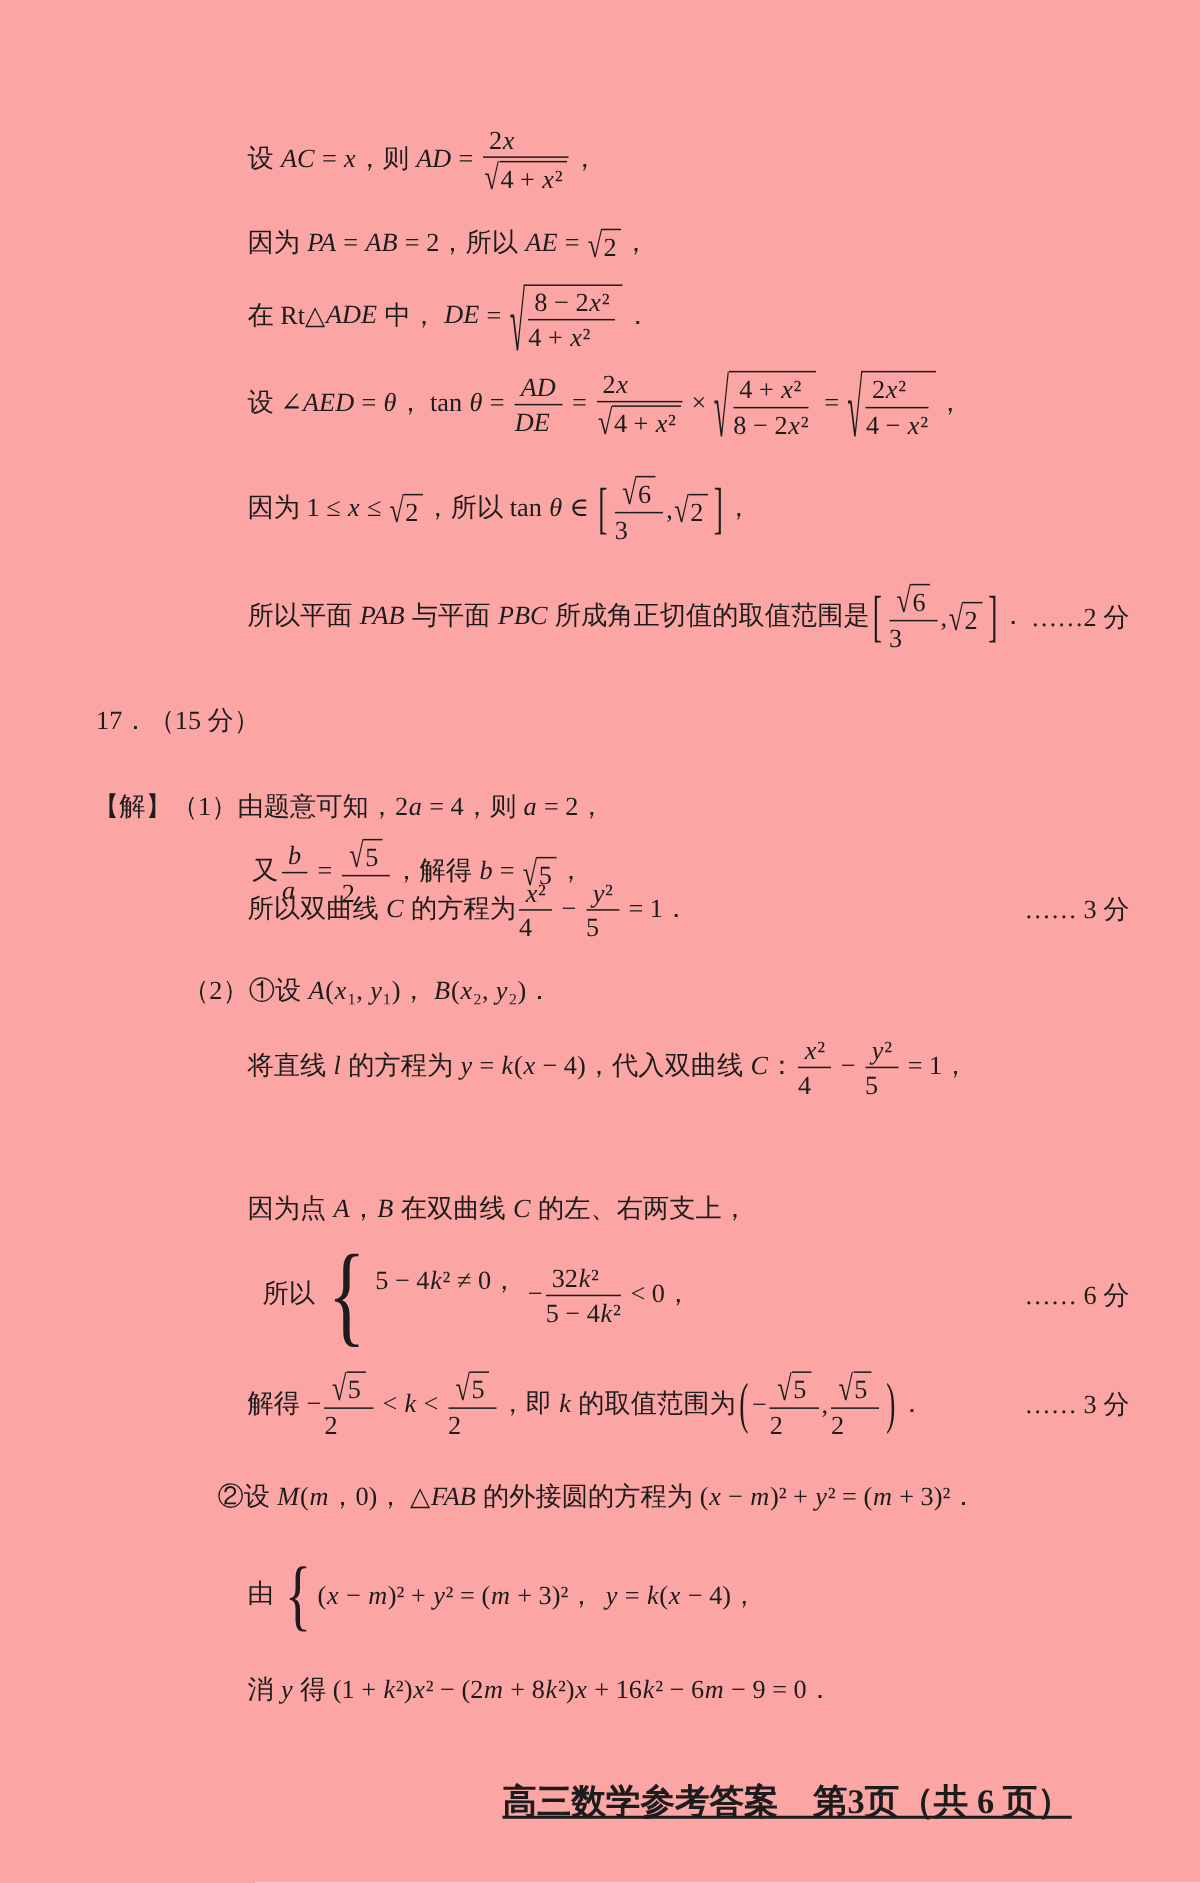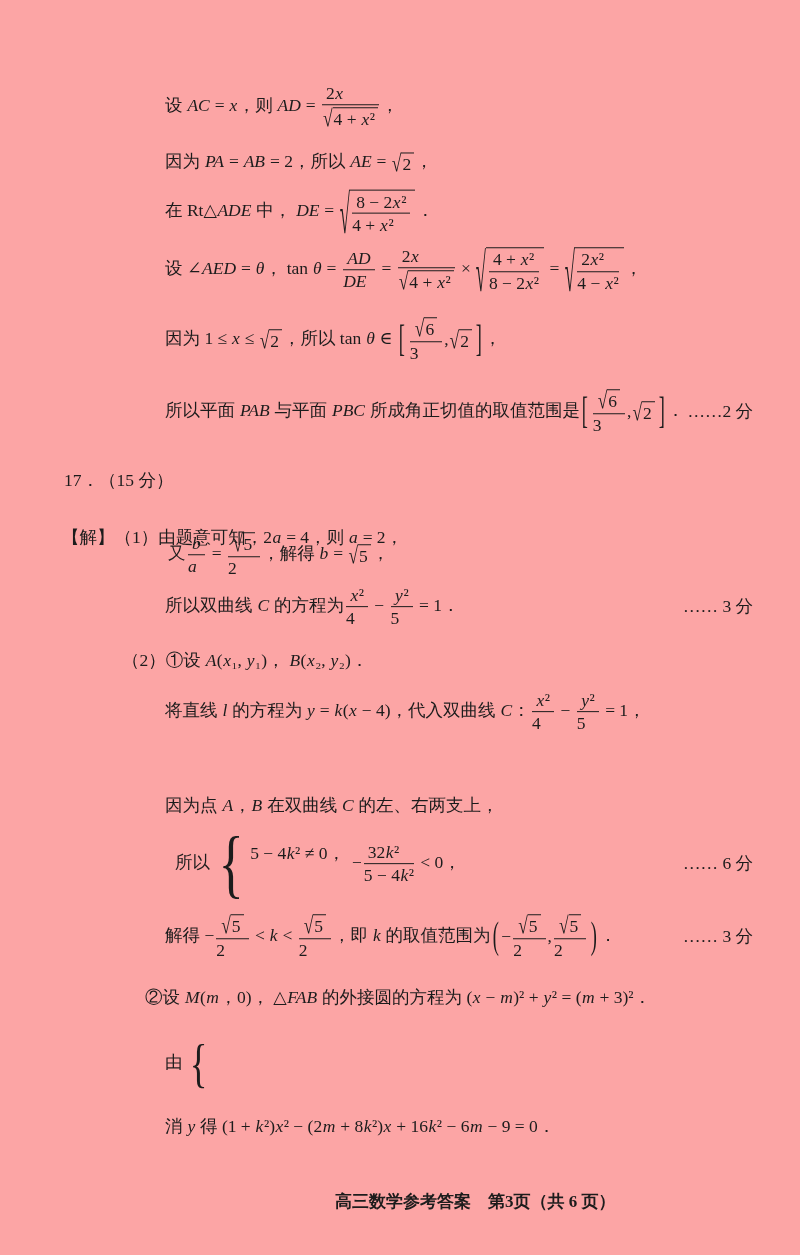--- a/index.html
+++ b/index.html
@@ -30,21 +30,21 @@
   .cases{display:inline-flex;align-items:center;vertical-align:middle;margin-left:3px;}
   .cbrace{display:inline-block;line-height:0.9;transform:scaleX(0.7);transform-origin:center;margin-right:1px;font-weight:300;font-size:3em;}
   .cases.tall .cbrace{font-size:4.3em;}
   .crows{display:inline-flex;flex-direction:row;gap:7px;align-items:flex-start;}
   .crow{display:block;}
   
   .big{display:inline-flex;align-items:center;vertical-align:middle;margin:0 1px;}
   .bigd{display:inline-block;line-height:1;transform:scaleY(2.15) scaleX(1.05);transform-origin:center;padding:0 1px;font-weight:300;}
   .bmid{display:inline-flex;align-items:center;padding:0 2px;}
   
-  .footer{position:absolute;left:335px;top:1201px;transform:translateY(-50%);font-size:17px;font-weight:bold;white-space:nowrap;}
+  .footer{position:absolute;left:335px;top:1201px;transform:translateY(-50%);font-size:23px;font-weight:bold;white-space:nowrap;text-decoration:underline;}
 </style>
 </head>
 <body>
 
 <div class="page">
   <div class="line" style="left:165px;top:107px">设 <span class="it">AC</span> = <span class="it">x</span>，则 <span class="it">AD</span> = <span class="frac">
         <span class="num">2<span class="it">x</span></span>
         <span class="den"><span class="sqrt">
             <span class="sqsym">√</span>
             <span class="rad">4 + <span class="it">x</span>²</span>
@@ -112,21 +112,21 @@
             </span>, <span class="sqrt">
               <span class="sqsym">√</span>
               <span class="rad">2</span>
             </span></span>
           <span class="bigd">]</span>
         </span>．</span>
     <span class="score">……2 分</span>
   </div>
   <div class="line" style="left:64px;top:481px">17．（15 分）</div>
   <div class="line" style="left:62px;top:538px">【解】（1）由题意可知，2<span class="it">a</span> = 4，则 <span class="it">a</span> = 2，</div>
-  <div class="line" style="left:168px;top:555px">又<span class="frac">
+  <div class="line" style="left:168px;top:582px">又<span class="frac">
         <span class="num"><span class="it">b</span></span>
         <span class="den"><span class="it">a</span></span>
       </span> = <span class="frac">
         <span class="num"><span class="sqrt">
             <span class="sqsym">√</span>
             <span class="rad">5</span>
           </span></span>
         <span class="den">2</span>
       </span>，解得 <span class="it">b</span> = <span class="sqrt">
         <span class="sqsym">√</span>
@@ -192,16 +192,20 @@
                 </span></span>
               <span class="den">2</span>
             </span></span>
           <span class="bigd">)</span>
         </span>．</span>
     <span class="score">…… 3 分</span>
   </div>
   <div class="line" style="left:145px;top:998px">②设 <span class="it">M</span>(<span class="it">m</span>，0)， △<span class="it">FAB</span> 的外接圆的方程为 (<span class="it">x</span> − <span class="it">m</span>)² + <span class="it">y</span>² = (<span class="it">m</span> + 3)²．</div>
   <div class="line" style="left:165px;top:1064px">由<span class="cases">
         <span class="cbrace">{</span>
+        <span class="crows">
+          <span class="crow">(<span class="it">x</span> − <span class="it">m</span>)² + <span class="it">y</span>² = (<span class="it">m</span> + 3)²，</span>
+          <span class="crow"><span class="it">y</span> = <span class="it">k</span>(<span class="it">x</span> − 4)，</span>
+        </span>
       </span></div>
   <div class="line" style="left:165px;top:1127px">消 <span class="it">y</span> 得 (1 + <span class="it">k</span>²)<span class="it">x</span>² − (2<span class="it">m</span> + 8<span class="it">k</span>²)<span class="it">x</span> + 16<span class="it">k</span>² − 6<span class="it">m</span> − 9 = 0．</div>
   <div class="footer">高三数学参考答案　第3页（共 6 页）</div>
 </div>
 
 </body></html>

